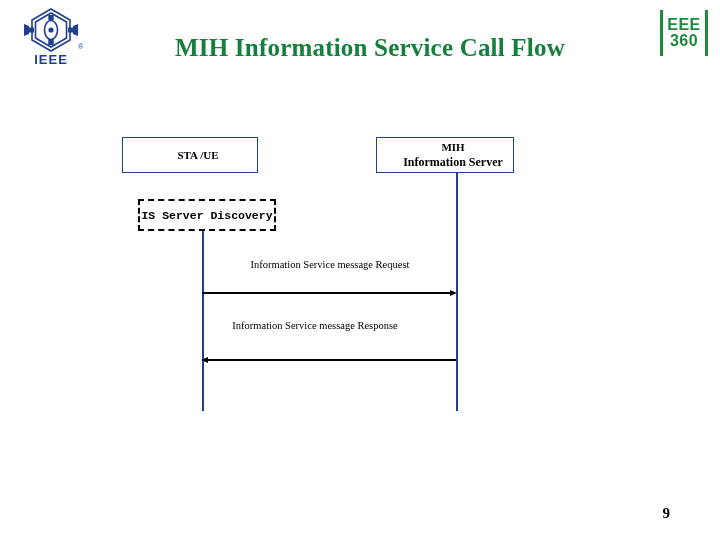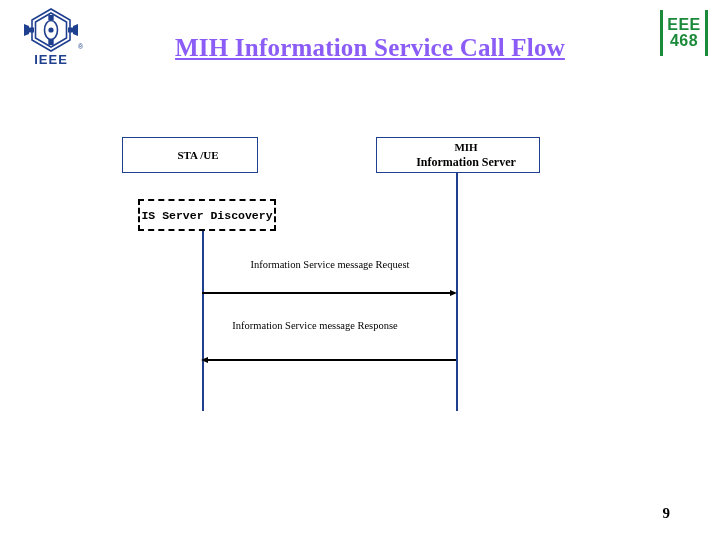--- a/index.html
+++ b/index.html
@@ -28,23 +28,22 @@
   
   .slide-title {
     position: absolute;
     left: 100px;
     top: 34px;
     width: 540px;
     text-align: center;
     font-family: "Liberation Serif", serif;
     font-size: 25px;
     font-weight: bold;
-    color: #8b5cf6;
+    color: #15803d;
     letter-spacing: 0.2px;
-    text-decoration: underline;
   }
 
   
   .badge-802 {
     position: absolute;
     left: 660px;
     top: 10px;
     width: 48px;
     height: 46px;
     background: #ffffff;
@@ -94,21 +93,21 @@
   }
   #box-sta {
     left: 122px;
     top: 137px;
     width: 136px;
     height: 36px;
   }
   #box-server {
     left: 376px;
     top: 137px;
-    width: 164px;
+    width: 138px;
     height: 36px;
   }
 
   
   #box-discovery {
     position: absolute;
     left: 138px;
     top: 199px;
     width: 138px;
     height: 32px;
@@ -231,21 +230,21 @@
       <text x="39" y="58" text-anchor="middle" letter-spacing="1">IEEE</text>
     </g>
     <text x="66" y="43" fill="#1f3f8f" font-family="Liberation Sans, sans-serif" font-size="7">®</text>
   </svg>
 </div>
 
 <div class="slide-title">MIH Information Service Call Flow</div>
 
 <div class="badge-802">
   <span>EEE</span>
-  <span>468</span>
+  <span>360</span>
 </div>
 
 <div class="lifeline-box" id="box-sta">
   <div class="l1">STA /UE</div>
 </div>
 
 <div class="lifeline-box" id="box-server">
   <div class="l1">MIH</div>
   <div class="l2">Information Server</div>
 </div>

